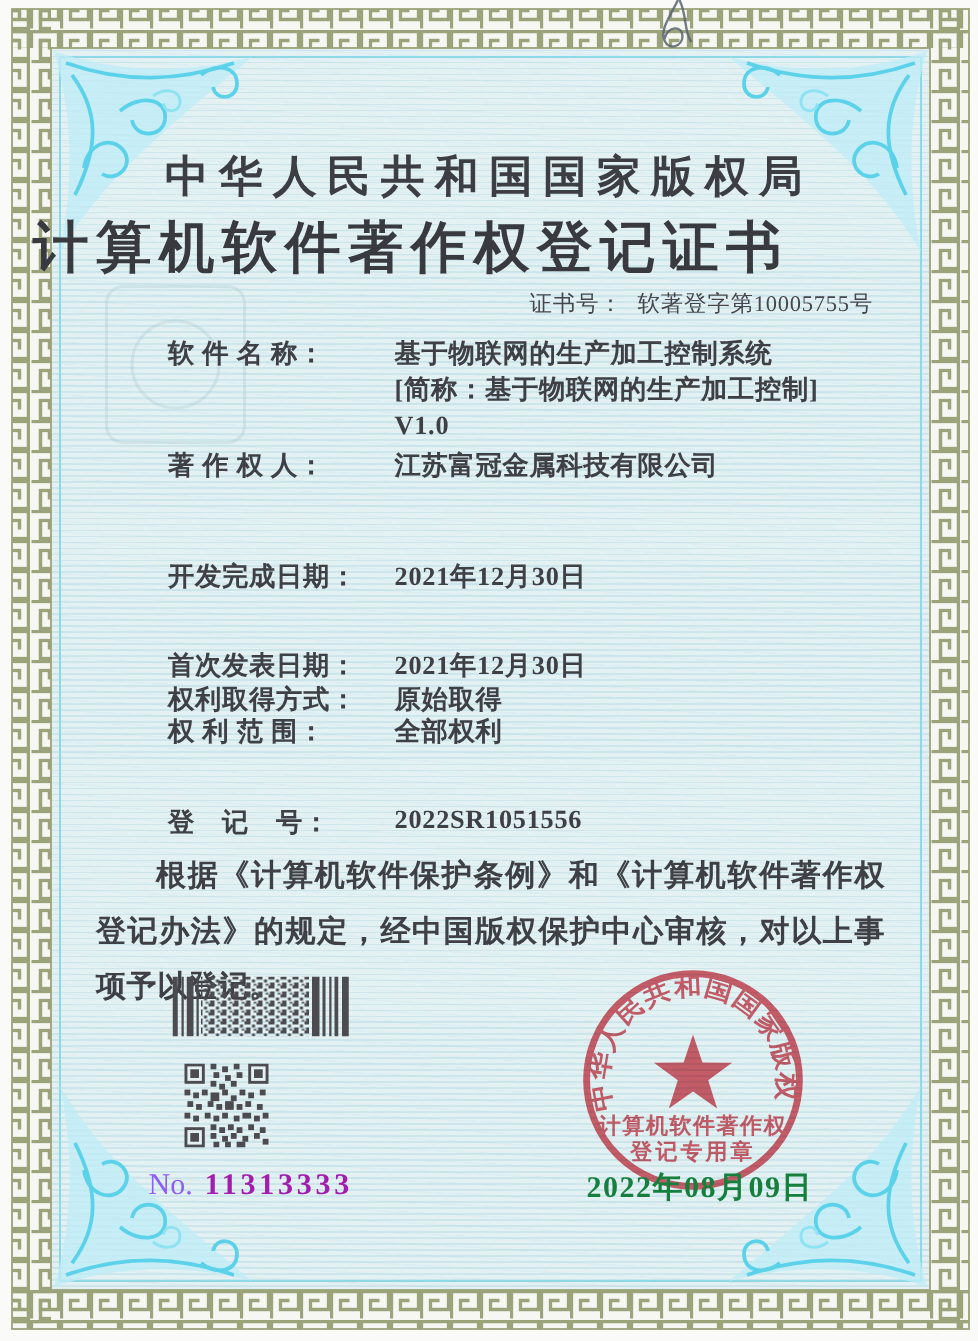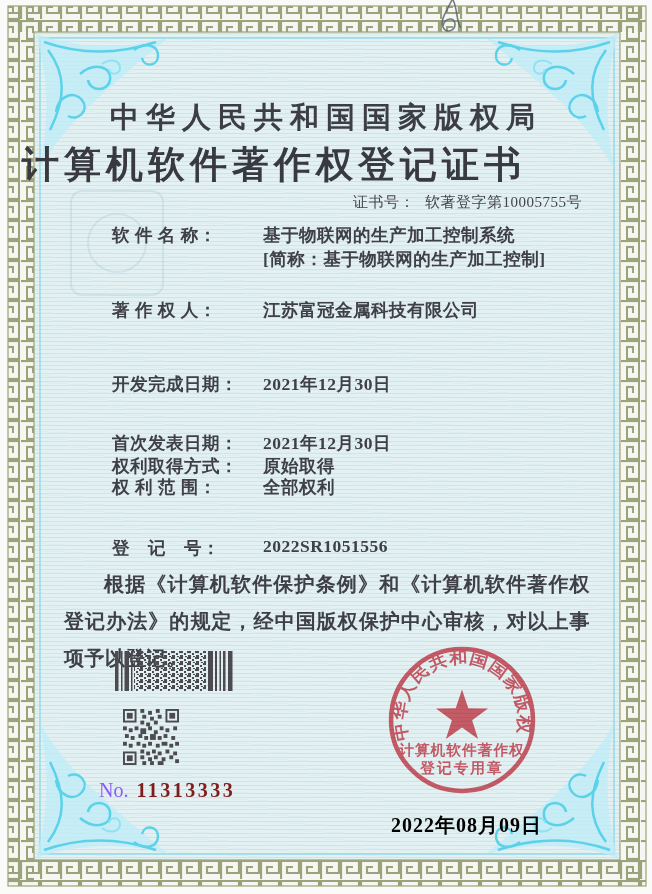--- a/index.html
+++ b/index.html
@@ -52,26 +52,26 @@
   .emboss .inner-circle{
     position:absolute;left:15px;top:21px;width:56px;height:56px;border-radius:50%;
     border:2px solid rgba(160,192,202,.38);
   }
 
   .barcode{position:absolute;left:115px;top:651px;}
   .qrcode{position:absolute;left:121px;top:709px;}
 
   .serial{position:absolute;left:99px;top:779px;font-size:20px;}
   .serial .no-lbl{color:#8b5cf6;margin-right:8px;}
-  .serial .no-val{color:#7f1d1d;letter-spacing:2.5px;font-weight:bold;}
+  .serial .no-val{color:#a21caf;letter-spacing:2.5px;font-weight:bold;}
 
   .seal-wrap{position:absolute;left:386px;top:644px;z-index:4;mix-blend-mode:multiply;opacity:.92;}
   .issue-date{
     position:absolute;left:391px;top:778px;z-index:5;
-    font-size:20px;font-weight:bold;letter-spacing:1px;color:#000000;margin-top:34px;
+    font-size:20px;font-weight:bold;letter-spacing:1px;color:#15803d;
   }
   .scribble-svg{position:absolute;left:0;top:0;z-index:6;}
 </style>
 </head>
 <body>
 
 <div class="paper"></div>
 
 <svg class="frame-svg" width="652" height="894" viewBox="0 0 652 894">
   <defs>
@@ -125,20 +125,21 @@
 
   <div class="cert-no">
     <span class="lbl">证书号：</span><span>软著登字第10005755号</span>
   </div>
 
   <div class="row" style="top:223px">
     <span class="lbl">软 件 名 称：</span>
     <span class="val val-lines">
       <div>基于物联网的生产加工控制系统</div>
       <div>[简称：基于物联网的生产加工控制]</div>
+      <div>V1.0</div>
     </span>
   </div>
 
   <div class="row" style="top:298px">
     <span class="lbl">著 作 权 人：</span>
     <span class="val">江苏富冠金属科技有限公司</span>
   </div>
 
   <div class="row" style="top:372px">
     <span class="lbl">开发完成日期：</span>

